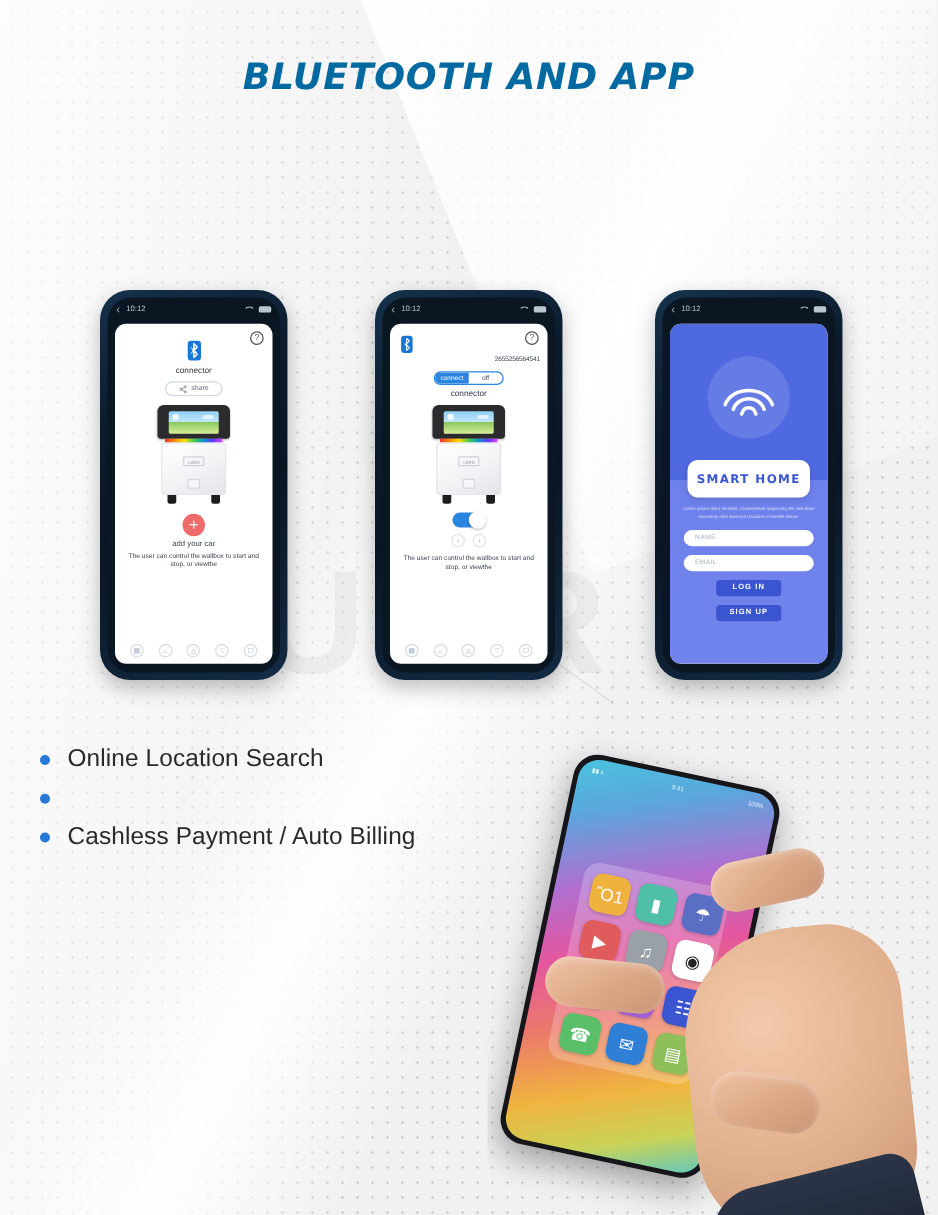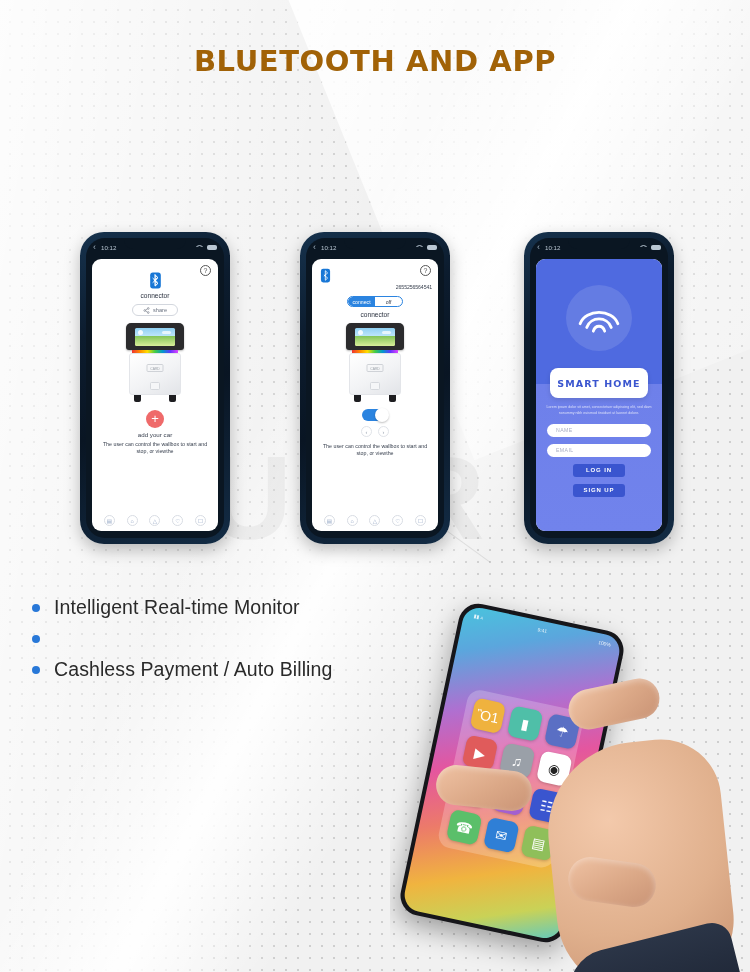--- a/index.html
+++ b/index.html
@@ -49,21 +49,21 @@
   .thinline {
     position: absolute;
     background: rgba(120,120,120,.18);
     pointer-events: none;
   }
 
   
   .hdr { position: absolute; left: 0; right: 0; top: 44px; text-align: center; }
   .hdr h1 {
     font-size: 29px; font-weight: 800; letter-spacing: .6px;
-    color: #a16207; font-family: "DejaVu Sans", sans-serif;
+    color: #0369a1; font-family: "DejaVu Sans", sans-serif; font-style: italic;
   }
   .badge {
     display: inline-block; margin-top: 16px;
     background: #2878d8; color: #fff;
     font-size: 14.5px; font-weight: 700; letter-spacing: .3px;
     padding: 7px 22px 8px; border-radius: 40px;
     font-family: "DejaVu Sans", sans-serif;
   }
   .lead {
     margin-top: 18px;
@@ -566,21 +566,21 @@
         <div class="finger" style="left:18px;top:170px;width:96px;height:40px;transform:rotate(6deg);"></div>
         <div class="finger" style="left:150px;top:262px;width:88px;height:44px;transform:rotate(8deg);"></div>
         <div class="sleeve"></div>
       </div>
     </div>
   </div>
 
   <ul class="bullets">
     <li>
       <span class="dot"></span>
-      <span>Intelligent Real-time Monitor</span>
+      <span>Online Location Search</span>
     </li>
     <li>
       <span class="dot"></span>
     </li>
     <li>
       <span class="dot"></span>
       <span>Cashless Payment / Auto Billing</span>
     </li>
   </ul>
 

